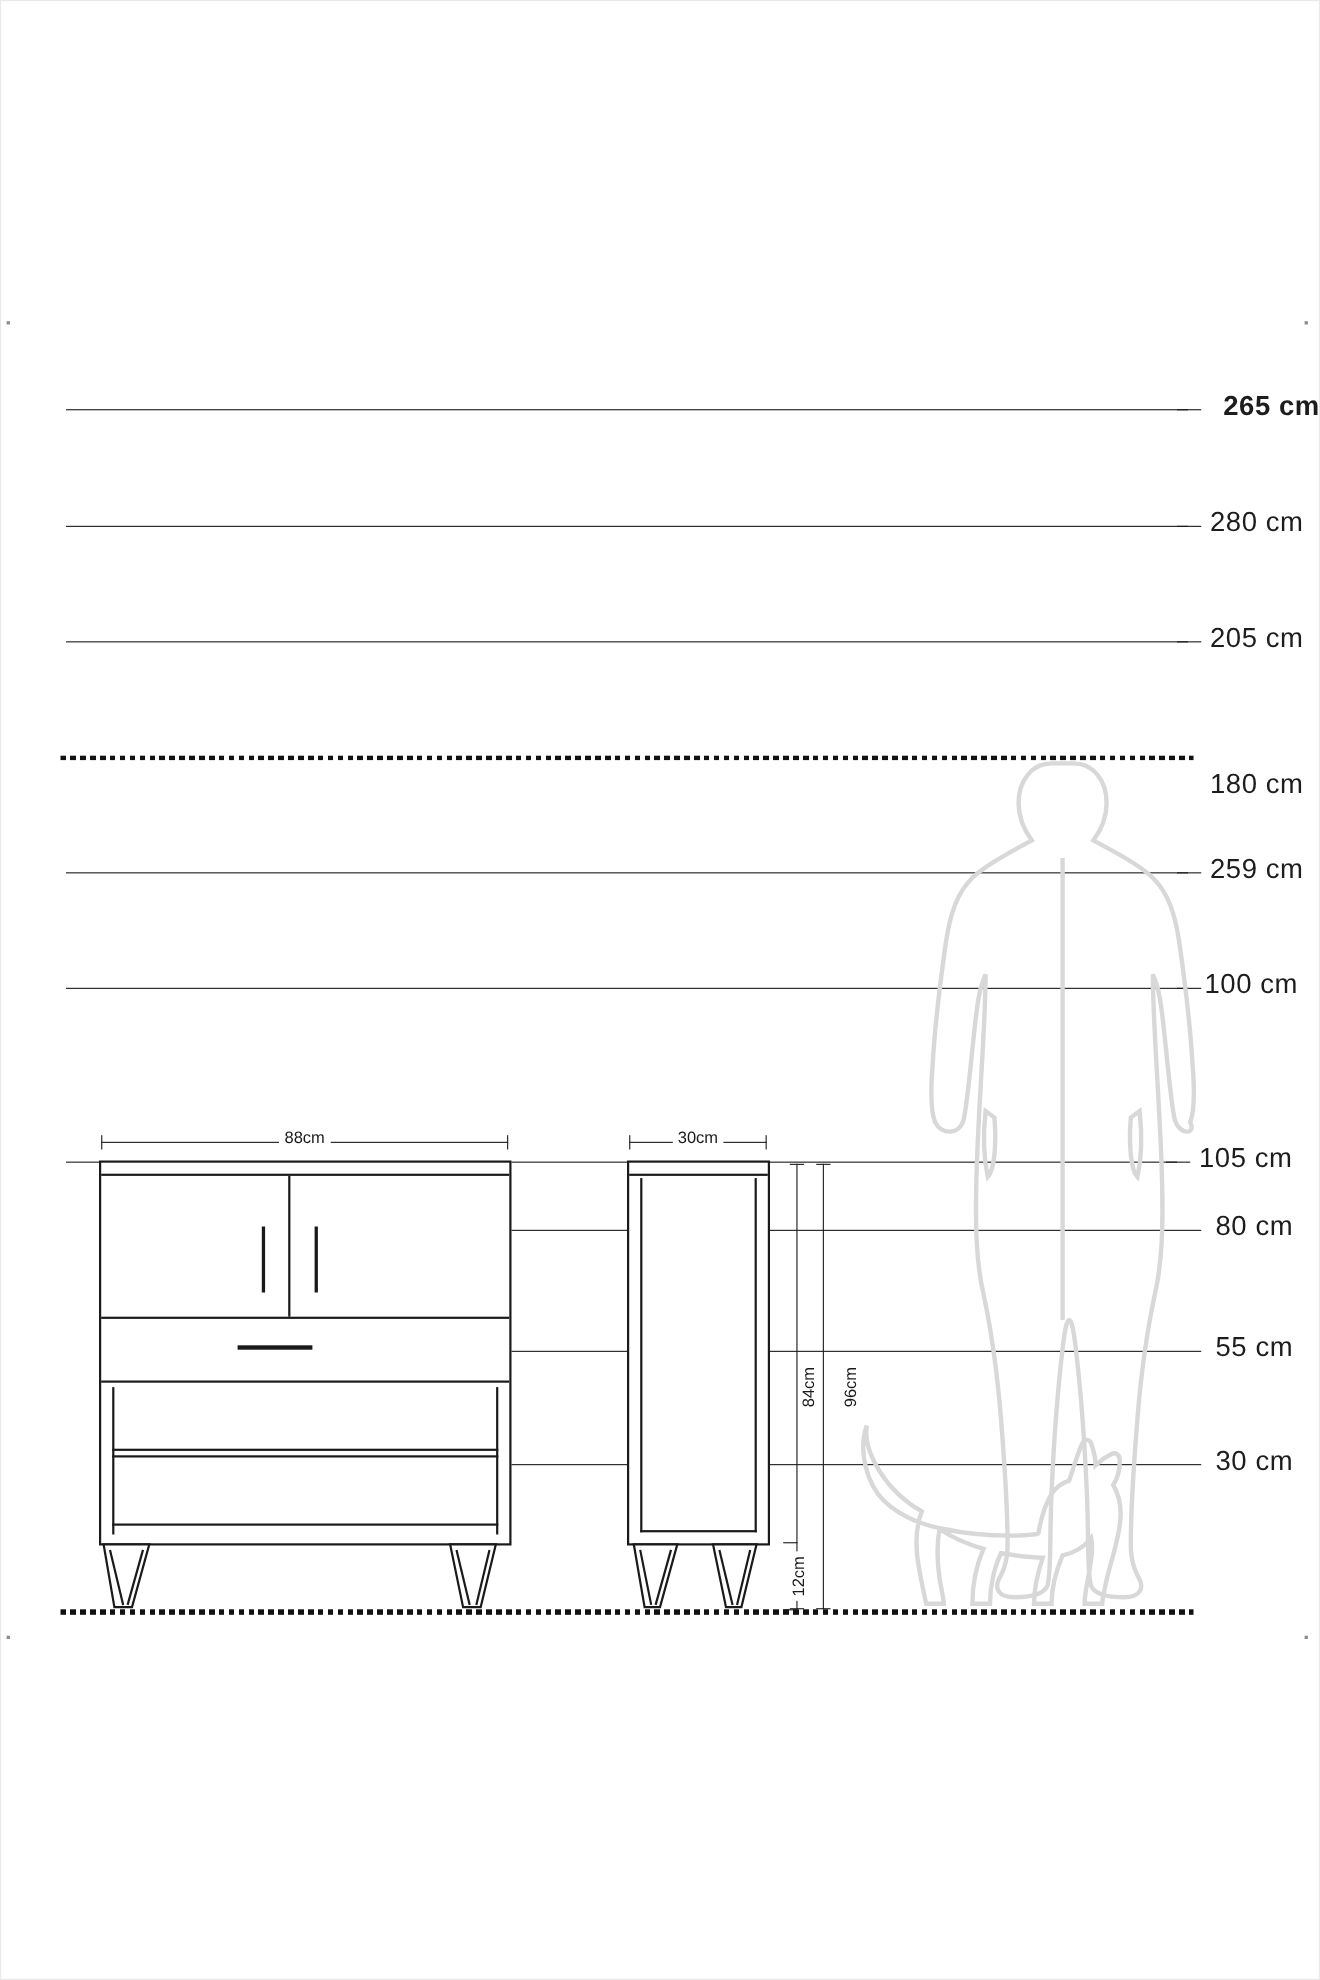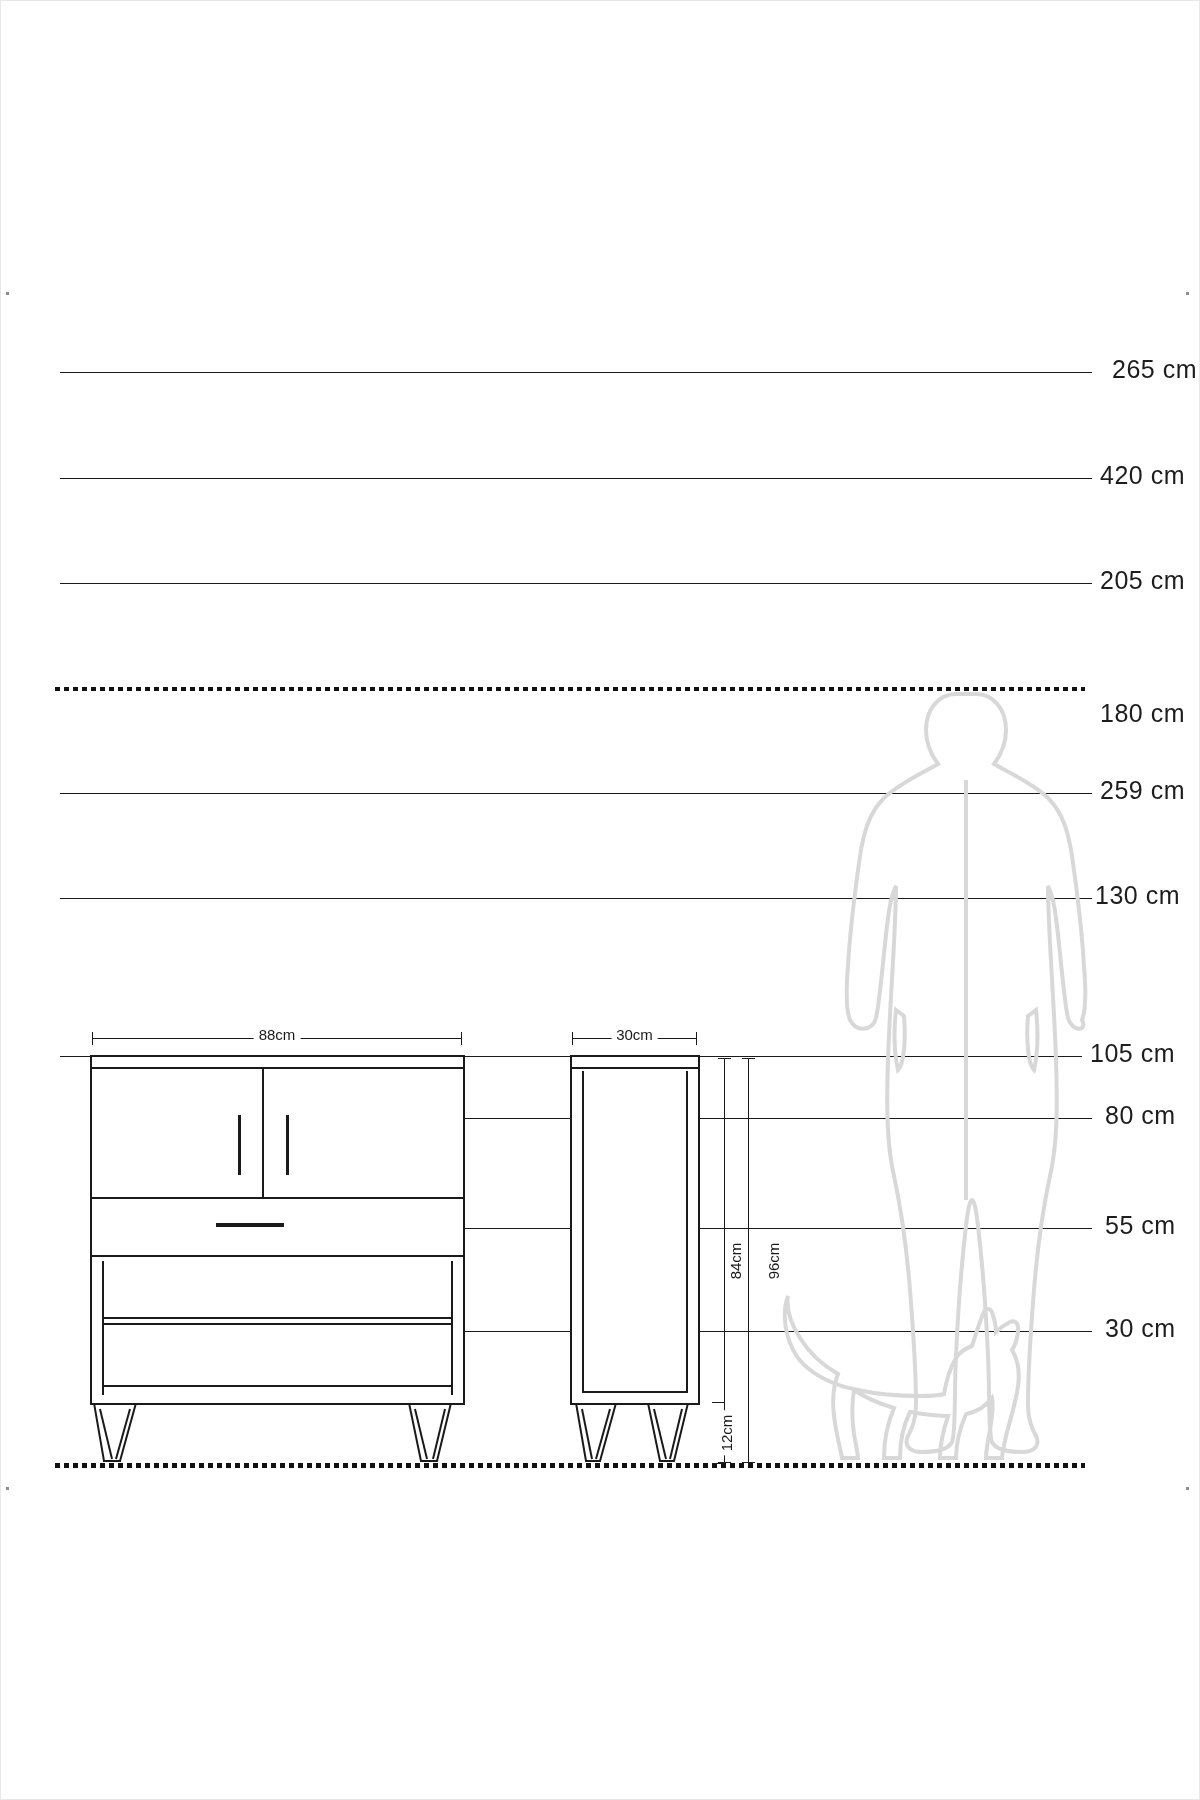--- a/index.html
+++ b/index.html
@@ -190,27 +190,27 @@
   <div class="frame-border"></div>
 
   <div class="corner-dot" style="left:6px; top:292px;"></div>
   <div class="corner-dot" style="left:1186px; top:292px;"></div>
   <div class="corner-dot" style="left:6px; top:1487px;"></div>
   <div class="corner-dot" style="left:1186px; top:1487px;"></div>
 
   <div class="scale-row" style="top:372px;">
     <div class="scale-line" style="width:1020px;"></div>
     <div class="tick" style="left:1070px;"></div>
-    <div class="scale-label" style="left:1112px;">265 cm</div>
+    <div class="scale-label" style="left:1112px;font-weight:bold;">265 cm</div>
   </div>
 
   <div class="scale-row" style="top:478px;">
     <div class="scale-line" style="width:1020px;"></div>
     <div class="tick" style="left:1070px;"></div>
-    <div class="scale-label" style="left:1100px;">420 cm</div>
+    <div class="scale-label" style="left:1100px;">280 cm</div>
   </div>
 
   <div class="scale-row" style="top:583px;">
     <div class="scale-line" style="width:1020px;"></div>
     <div class="tick" style="left:1070px;"></div>
     <div class="scale-label" style="left:1100px;">205 cm</div>
   </div>
 
   <div class="scale-row" style="top:687px;">
     <div class="scale-line dashed" style="left:55px; width:1030px;"></div>
@@ -219,21 +219,21 @@
 
   <div class="scale-row" style="top:793px;">
     <div class="scale-line" style="width:1020px;"></div>
     <div class="tick" style="left:1070px;"></div>
     <div class="scale-label" style="left:1100px;">259 cm</div>
   </div>
 
   <div class="scale-row" style="top:898px;">
     <div class="scale-line" style="width:1020px;"></div>
     <div class="tick" style="left:1070px;"></div>
-    <div class="scale-label" style="left:1095px;">130 cm</div>
+    <div class="scale-label" style="left:1095px;">100 cm</div>
   </div>
 
   <div class="scale-row" style="top:1056px;">
     <div class="scale-line" style="width:1010px;"></div>
     <div class="tick" style="left:1060px;"></div>
     <div class="scale-label" style="left:1090px;">105 cm</div>
   </div>
 
   <div class="scale-row" style="top:1118px;">
     <div class="scale-line" style="left:95px; width:975px;"></div>

